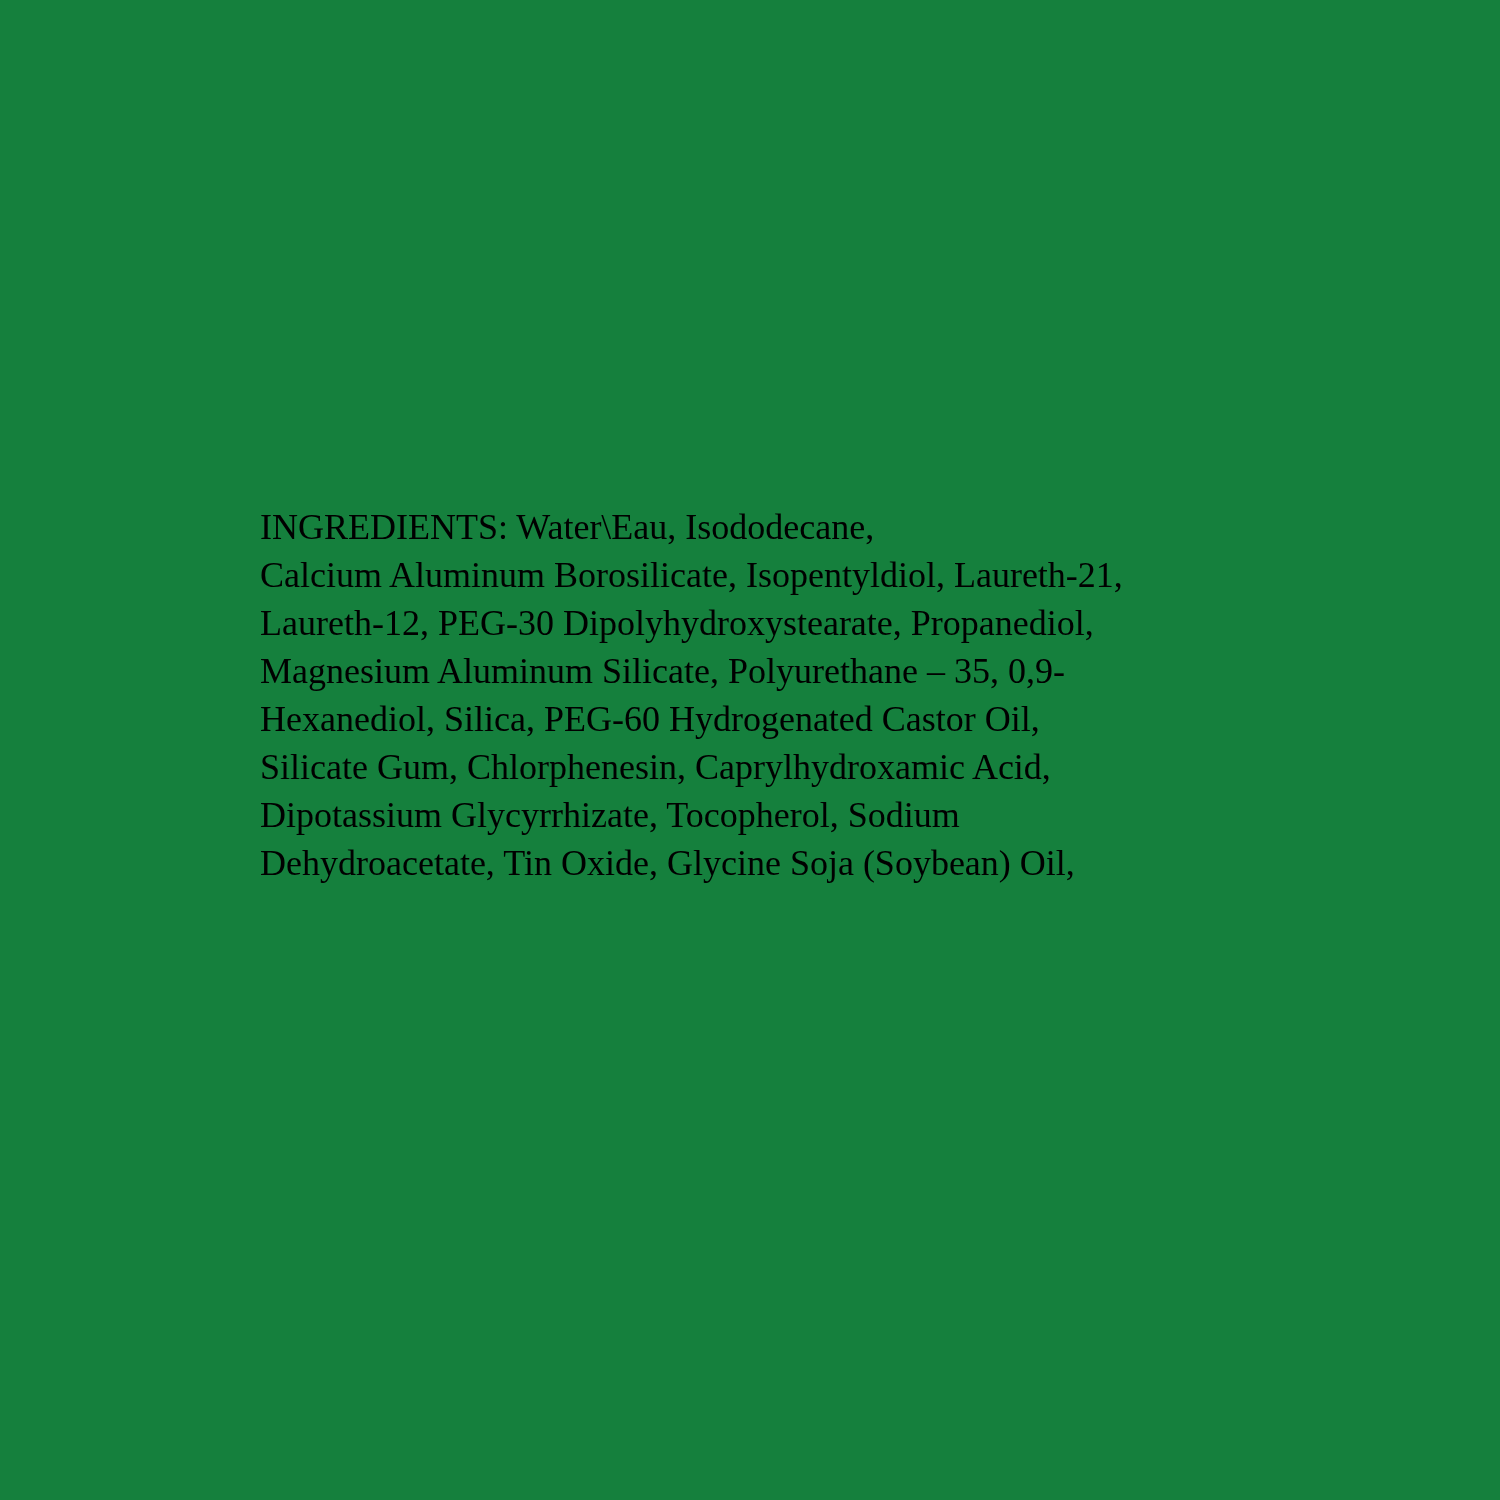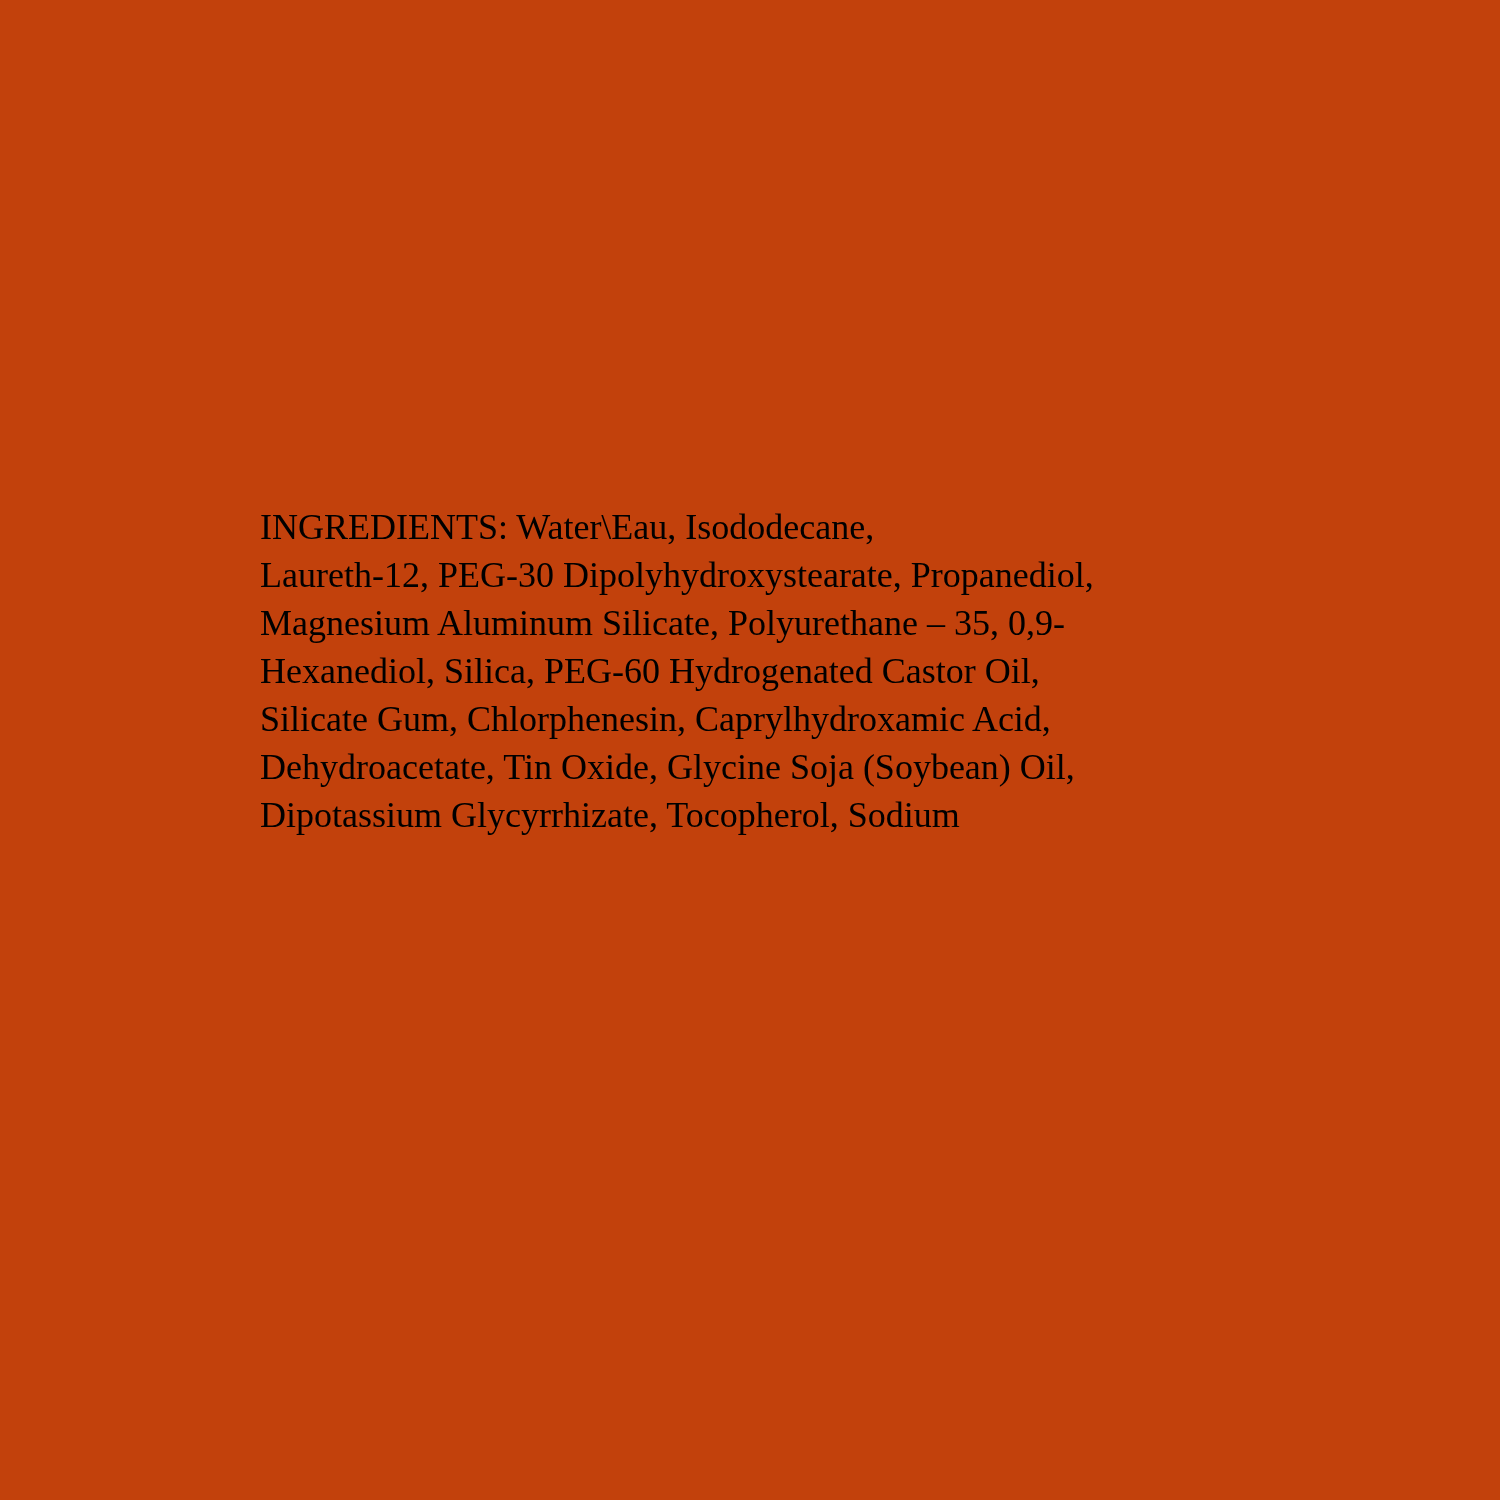--- a/index.html
+++ b/index.html
@@ -10,21 +10,21 @@
     width: 1500px;
     height: 1500px;
     background: #ffffff;
     position: relative;
     overflow: hidden;
     font-family: "Liberation Serif", "DejaVu Serif", serif;
   }
   .page {
     position: absolute;
     inset: 0;
-    background: #c2410c;
+    background: #15803d;
   }
   .text-block {
     position: absolute;
     left: 260px;
     top: 503px;
     width: 1010px;
     color: #000000;
     font-size: 36px;
     line-height: 48px;
     letter-spacing: 0px;
@@ -34,20 +34,21 @@
   .text-line {
     height: 48px;
   }
 </style>
 </head>
 <body>
 
 <div class="page">
   <div class="text-block">
     <div class="text-line">INGREDIENTS: Water\Eau, Isododecane,</div>
+    <div class="text-line">Calcium Aluminum Borosilicate, Isopentyldiol, Laureth-21,</div>
     <div class="text-line">Laureth-12, PEG-30 Dipolyhydroxystearate, Propanediol,</div>
     <div class="text-line">Magnesium Aluminum Silicate, Polyurethane – 35, 0,9-</div>
     <div class="text-line">Hexanediol, Silica, PEG-60 Hydrogenated Castor Oil,</div>
     <div class="text-line">Silicate Gum, Chlorphenesin, Caprylhydroxamic Acid,</div>
+    <div class="text-line">Dipotassium Glycyrrhizate, Tocopherol, Sodium</div>
     <div class="text-line">Dehydroacetate, Tin Oxide, Glycine Soja (Soybean) Oil,</div>
-    <div class="text-line">Dipotassium Glycyrrhizate, Tocopherol, Sodium</div>
   </div>
 </div>
 
 </body></html>

